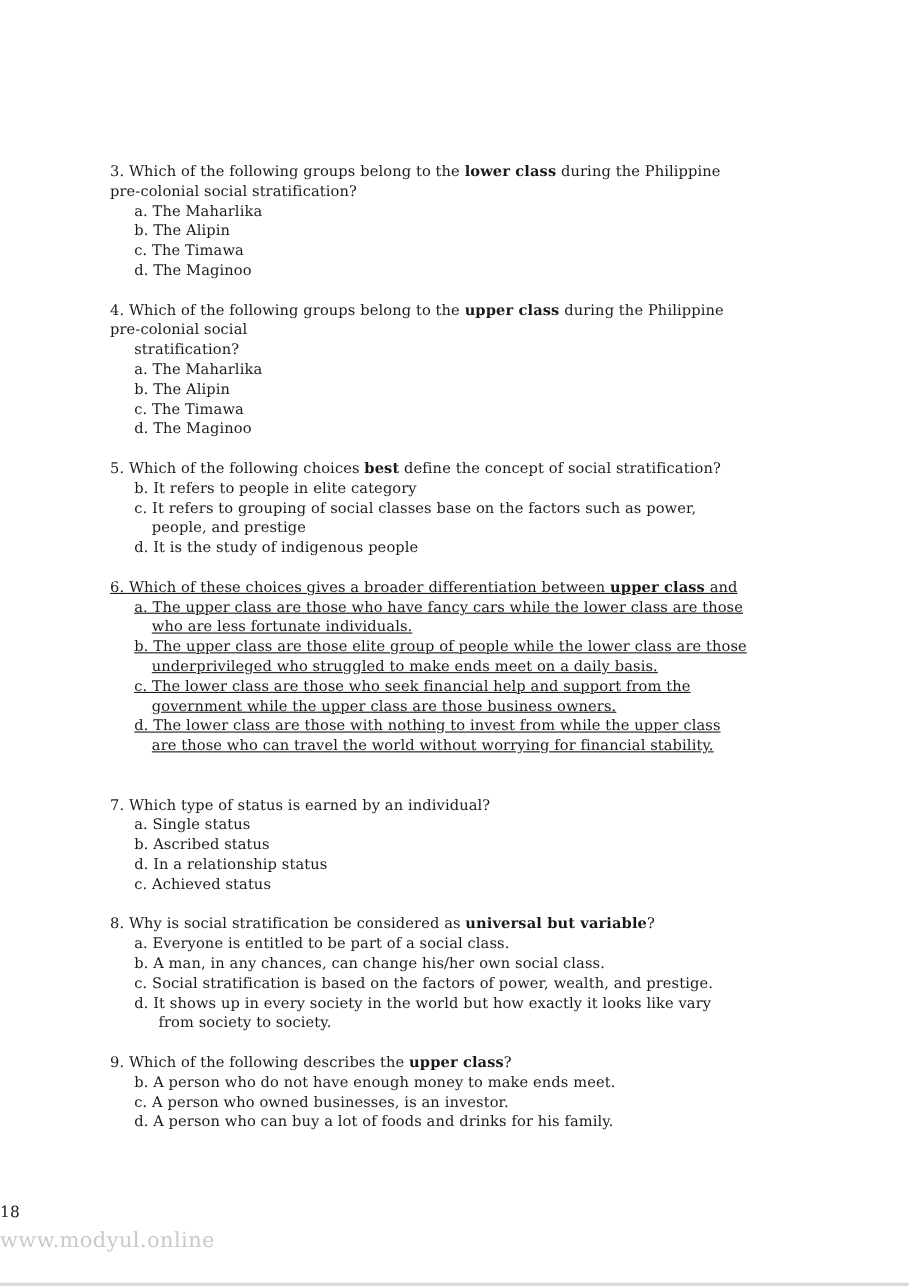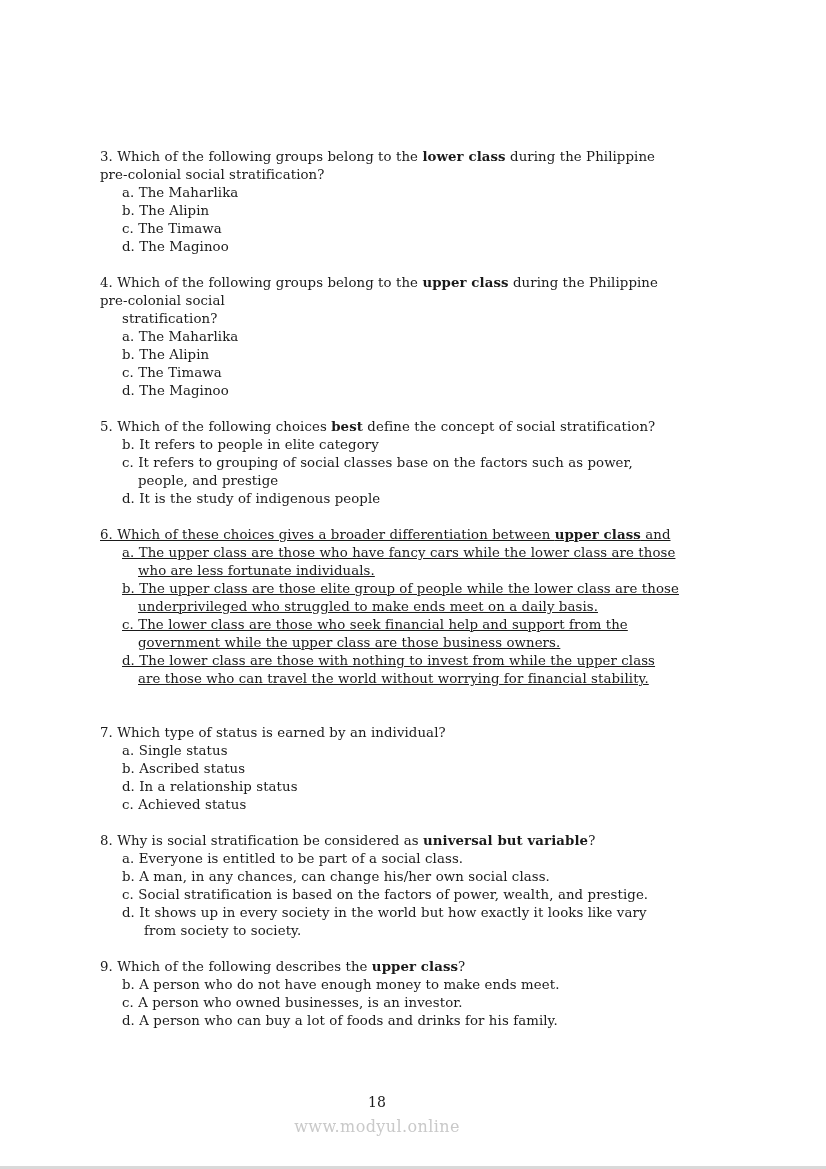--- a/index.html
+++ b/index.html
@@ -39,30 +39,30 @@
   }
   .ind-0 { padding-left: 0; }
   .ind-1 { padding-left: 22px; }
   .ind-2 { padding-left: 38px; }
   .ind-3 { padding-left: 44px; }
   .bold { font-weight: 700; }
   .footer {
     position: absolute;
     left: 0;
     width: 754px;
-    text-align: center;
+    text-align: left;
   }
   .page-number {
     top: 1094px;
     font-size: 14px;
     color: #1a1a1a;
   }
   .watermark {
     top: 1117px;
-    font-size: 16px;
+    font-size: 19px;
     color: #c9c9c9;
     letter-spacing: 0.4px;
   }
   .bottom-edge {
     position: absolute;
     left: 0;
     bottom: 0;
     width: 826px;
     height: 3px;
     background: #d9d9d9;

